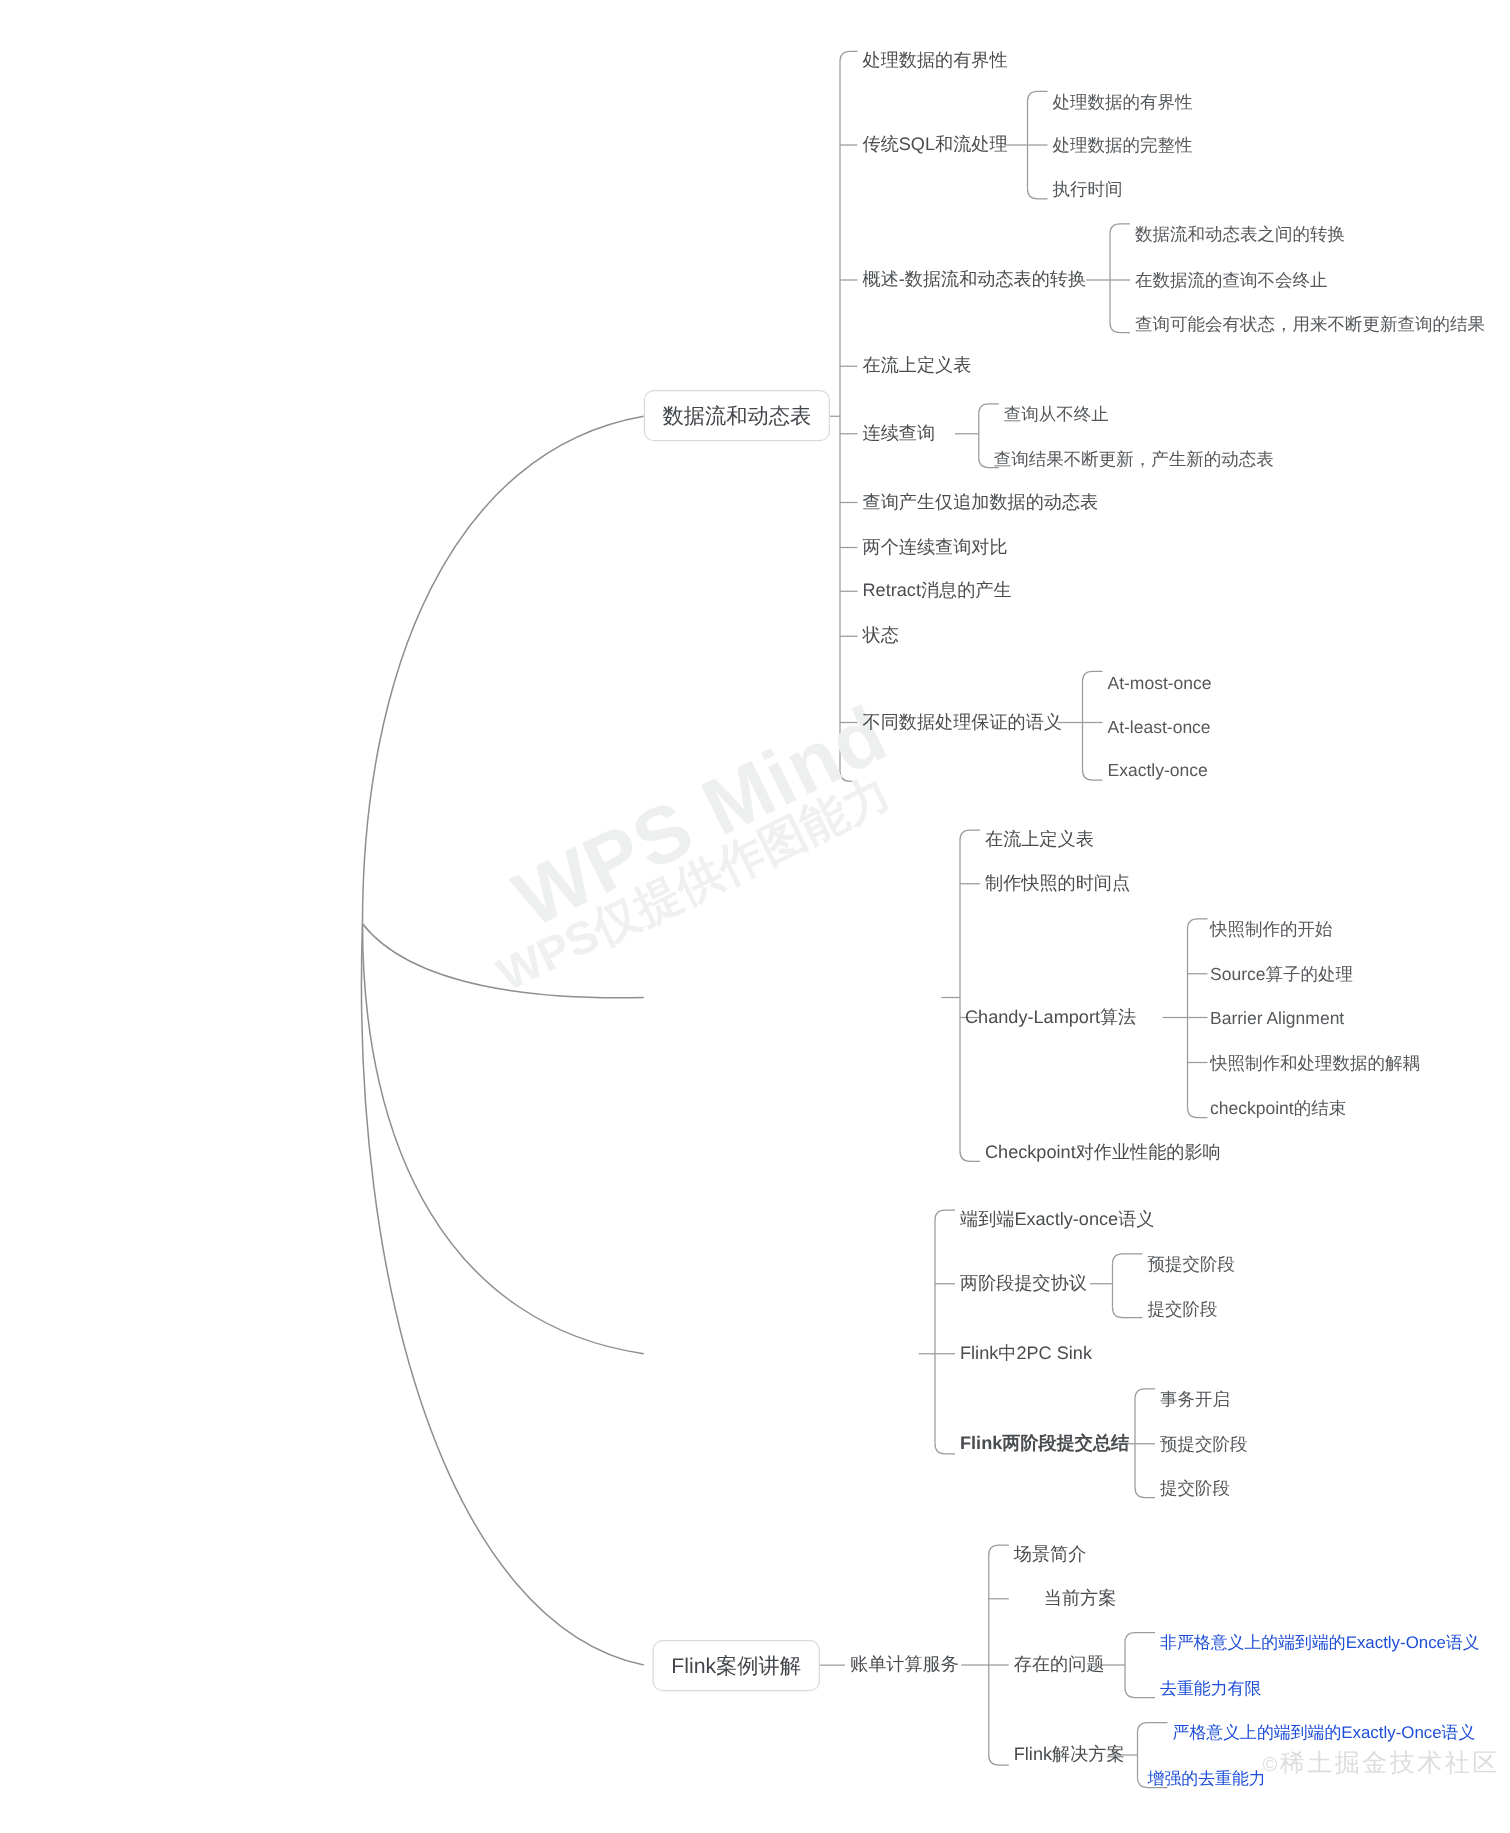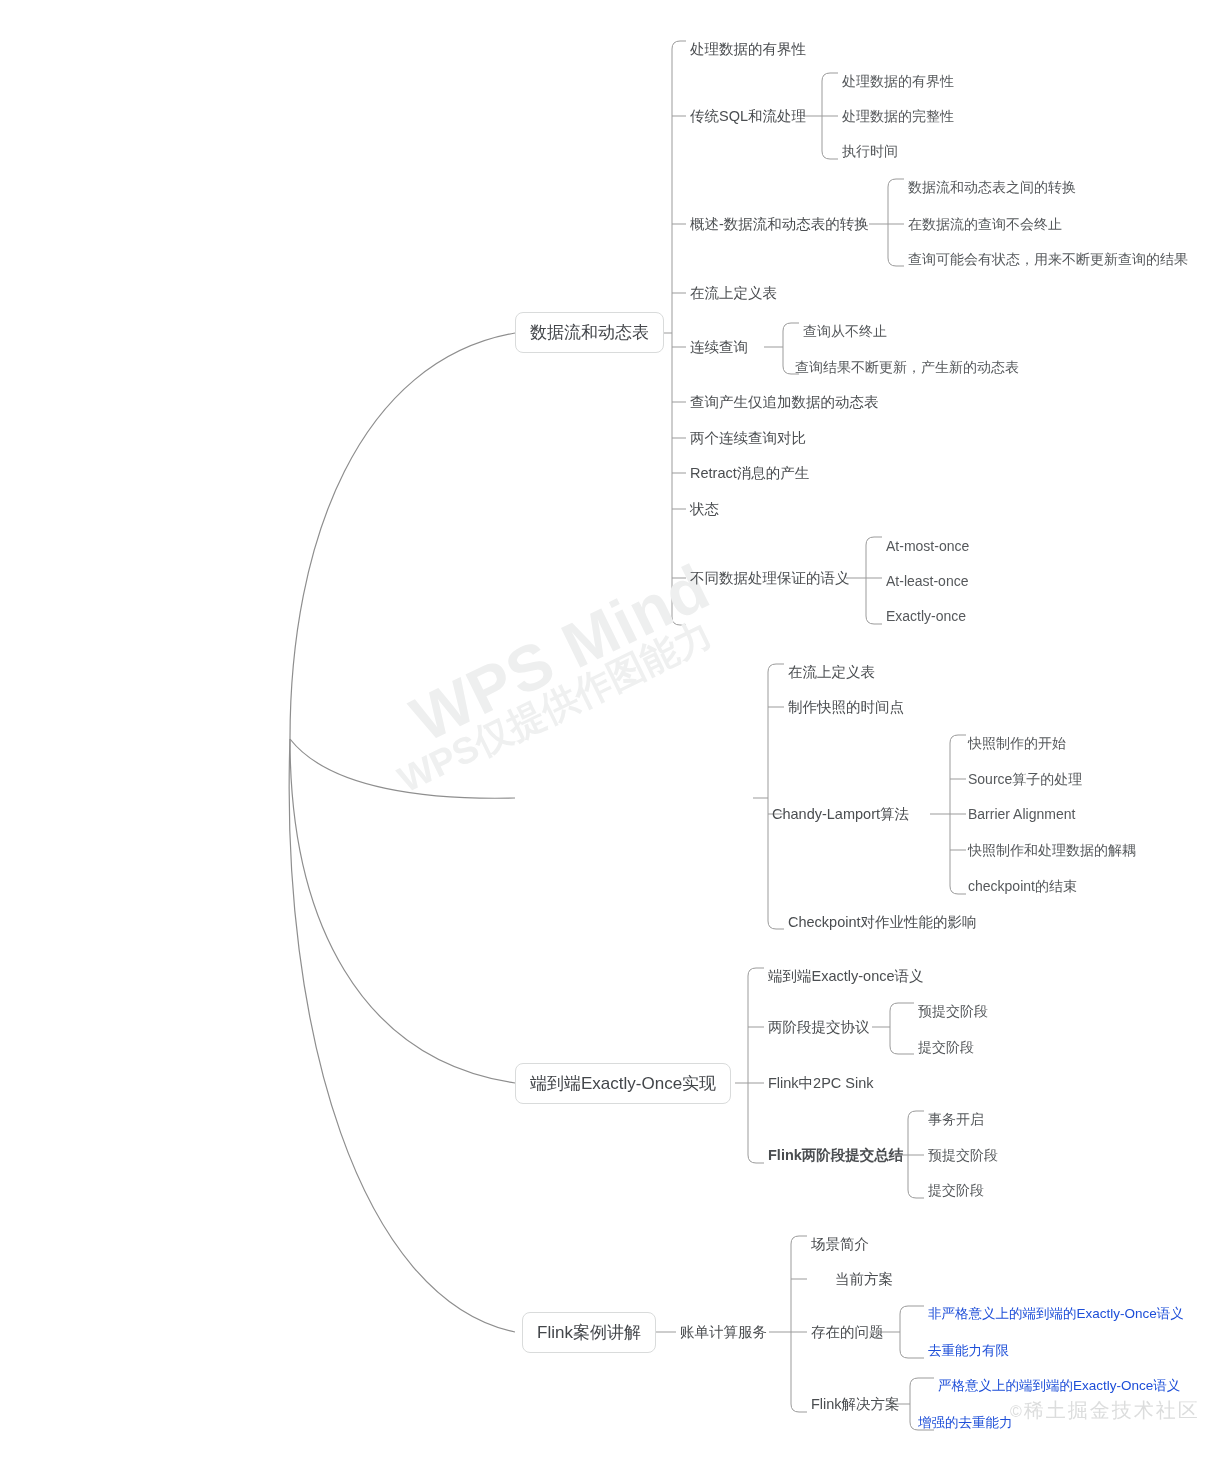--- a/index.html
+++ b/index.html
@@ -254,23 +254,20 @@
   <div class="tnode l2" style="left:788px; top:700px;">制作快照的时间点</div>
   <div class="tnode l2" style="left:772px; top:807px;">Chandy-Lamport算法</div>
   <div class="tnode l2" style="left:788px; top:915px;">Checkpoint对作业性能的影响</div>
 
   <div class="tnode l3" style="left:968px; top:736px;">快照制作的开始</div>
   <div class="tnode l3" style="left:968px; top:772px;">Source算子的处理</div>
   <div class="tnode l3" style="left:968px; top:807px;">Barrier Alignment</div>
   <div class="tnode l3" style="left:968px; top:843px;">快照制作和处理数据的解耦</div>
   <div class="tnode l3" style="left:968px; top:879px;">checkpoint的结束</div>
 
-  <div class="node-box" style="left:515px; top:1063px;">
-    <span class="label">端到端Exactly-Once实现</span>
-  </div>
 
   <div class="tnode l2" style="left:768px; top:969px;">端到端Exactly-once语义</div>
   <div class="tnode l2" style="left:768px; top:1020px;">两阶段提交协议</div>
   <div class="tnode l2" style="left:768px; top:1076px;">Flink中2PC Sink</div>
   <div class="tnode l2" style="left:768px; top:1148px;font-weight:bold;">Flink两阶段提交总结</div>
 
   <div class="tnode l3" style="left:918px; top:1004px;">预提交阶段</div>
   <div class="tnode l3" style="left:918px; top:1040px;">提交阶段</div>
 
   <div class="tnode l3" style="left:928px; top:1112px;">事务开启</div>

